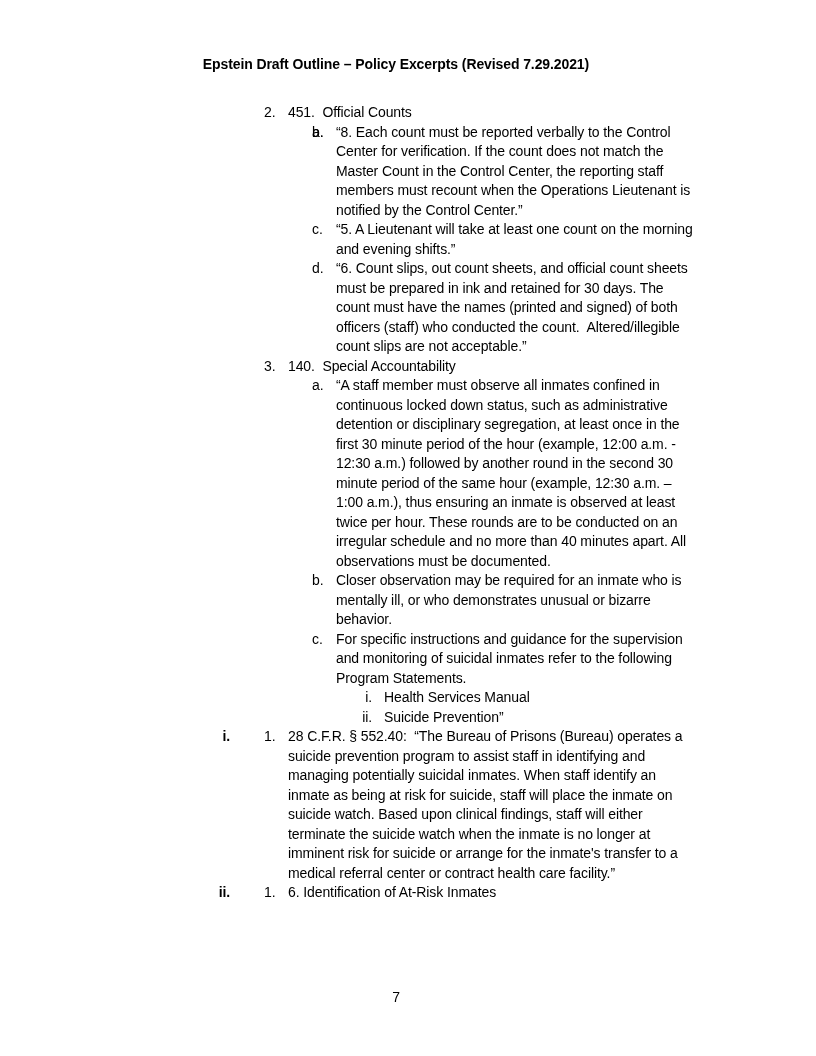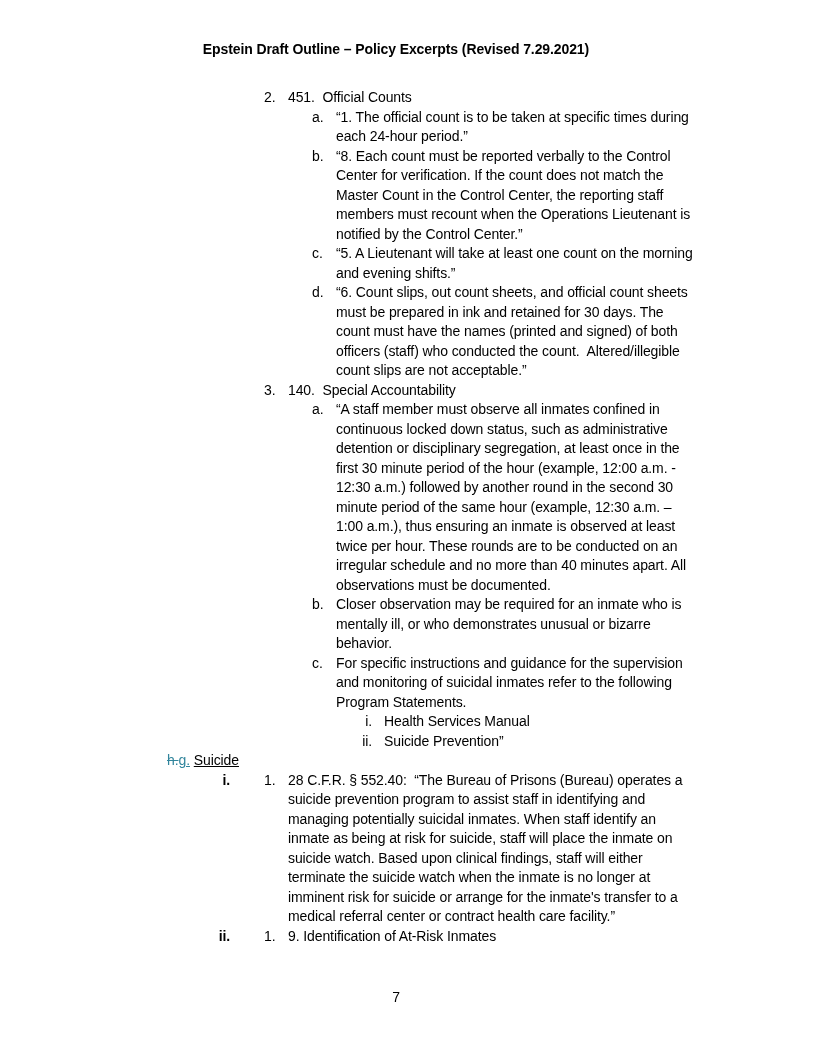--- a/index.html
+++ b/index.html
@@ -10,21 +10,21 @@
   .page {
     position: relative;
     width: 792px;
     height: 1056px;
     background: #ffffff;
     color: #000000;
     font-family: "Liberation Sans", sans-serif;
     font-size: 14px;
     letter-spacing: -0.1px;
     box-sizing: border-box;
-    padding-top: 39px;
+    padding-top: 54px;
     overflow: hidden;
   }
   .doc-title {
     text-align: center;
     font-weight: bold;
     line-height: 20px;
     white-space: pre-wrap;
   }
   .content {
     margin: 29px 96px 0 96px; 
@@ -76,21 +76,20 @@
 
   <div class="content">
 
     <div class="para lvlA">
       <span class="marker">2.</span>
       <span class="text">451.  Official Counts</span>
     </div>
 
     <div class="para lvlB">
       <span class="marker">a.</span>
-      <span class="text">“1. The official count is to be taken at specific times during each 24-hour period.”</span>
     </div>
 
     <div class="para lvlB">
       <span class="marker">b.</span>
       <span class="text">“8. Each count must be reported verbally to the Control Center for verification. If the count does not match the Master Count in the Control Center, the reporting staff members must recount when the Operations Lieutenant is notified by the Control Center.”</span>
     </div>
 
     <div class="para lvlB">
       <span class="marker">c.</span>
       <span class="text">“5. A Lieutenant will take at least one count on the morning and evening shifts.”</span>
@@ -124,40 +123,36 @@
     <div class="para lvlC">
       <span class="marker">i.</span>
       <span class="text">Health Services Manual</span>
     </div>
 
     <div class="para lvlC">
       <span class="marker">ii.</span>
       <span class="text">Suicide Prevention”</span>
     </div>
 
-    <div class="para lvlTracked">
-      <span class="del" style="color: rgb(49, 133, 156);">h.</span><span class="ins" style="color: rgb(49, 133, 156);">g.</span>
-      <span class="u">Suicide</span>
-    </div>
 
     <div class="para lvlRoman">
       <span class="marker">i.</span>
     </div>
 
     <div class="para lvlA">
       <span class="marker">1.</span>
       <span class="text">28 C.F.R. § 552.40:  “The Bureau of Prisons (Bureau) operates a suicide prevention program to assist staff in identifying and managing potentially suicidal inmates. When staff identify an inmate as being at risk for suicide, staff will place the inmate on suicide watch. Based upon clinical findings, staff will either terminate the suicide watch when the inmate is no longer at imminent risk for suicide or arrange for the inmate's transfer to a medical referral center or contract health care facility.”</span>
     </div>
 
     <div class="para lvlRoman">
       <span class="marker">ii.</span>
     </div>
 
     <div class="para lvlA">
       <span class="marker">1.</span>
-      <span class="text">9. Identification of At-Risk Inmates</span>
+      <span class="text">6. Identification of At-Risk Inmates</span>
     </div>
 
   </div>
 
   <div class="page-number">7</div>
 
 </div>
 
 </body></html>

